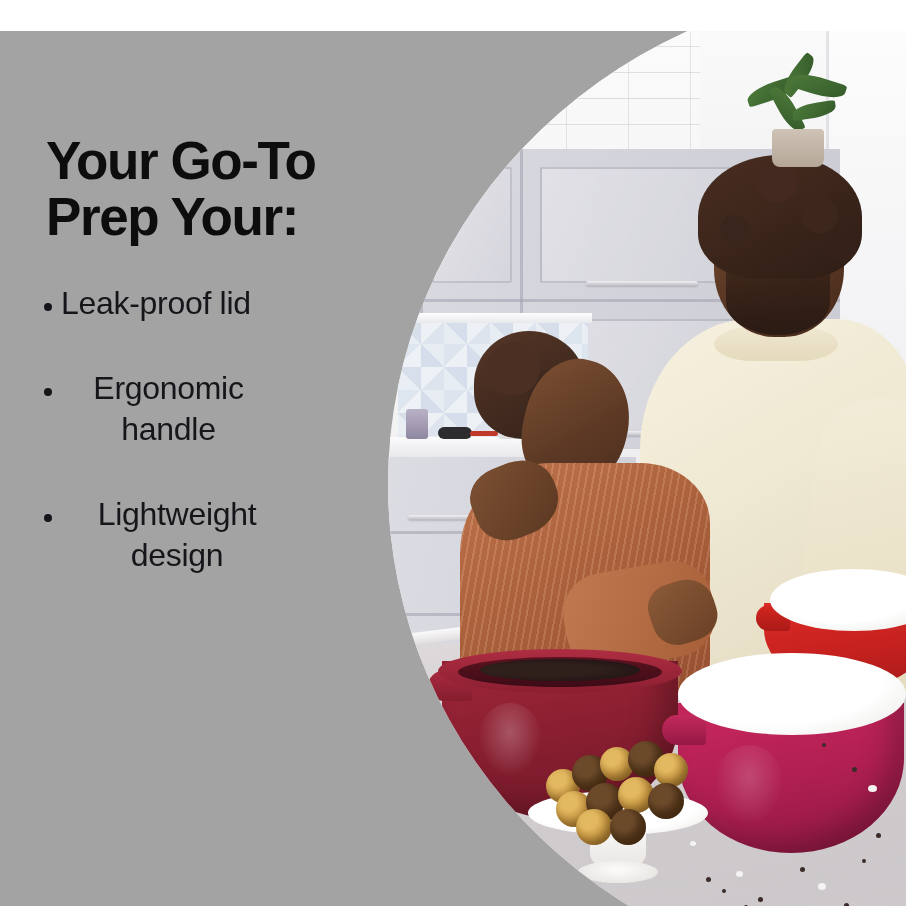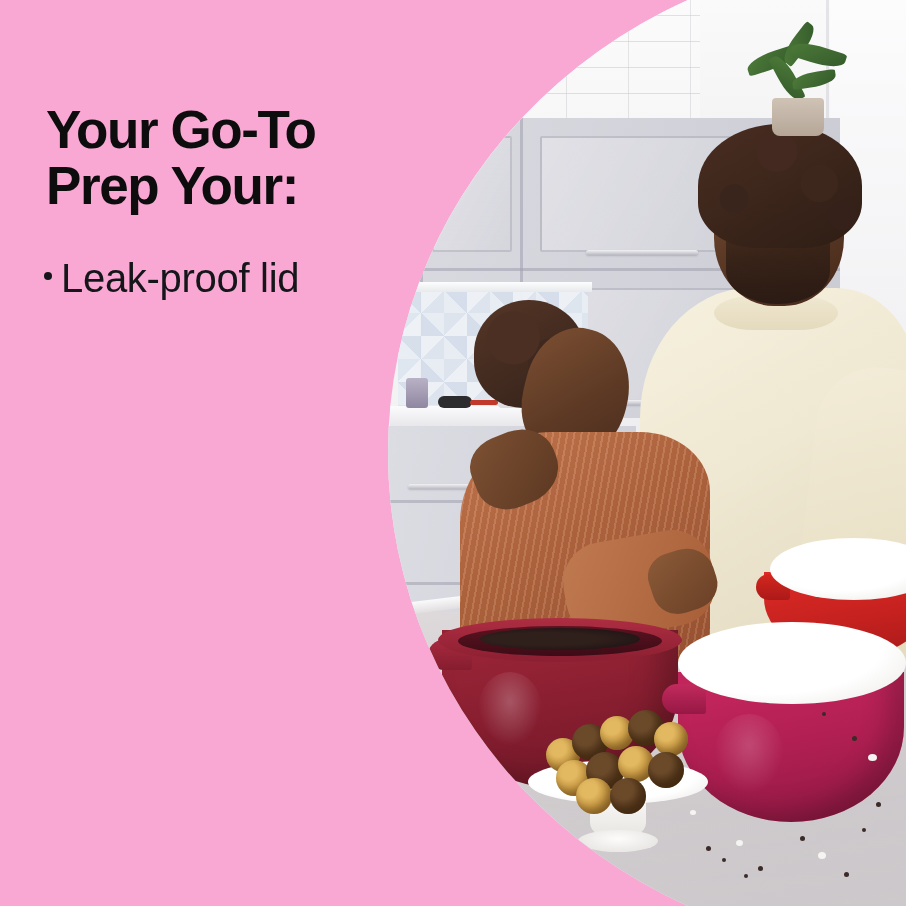--- a/index.html
+++ b/index.html
@@ -3,21 +3,21 @@
 <meta charset="utf-8">
 <style>
   html,body{margin:0;padding:0;}
   body{
     width:906px;height:906px;
     background:#ffffff;
     font-family:"Liberation Sans", sans-serif;
     overflow:hidden;
     position:relative;
   }
-  .stage{position:absolute;inset:0;background:#f9a8d4;}
+  .stage{position:absolute;inset:0;background:#a3a3a3;margin-top:31px;}
 
   
   .text-col{
     position:absolute;left:0;top:0;width:400px;height:906px;
     z-index:5;
   }
   .headline{
     position:absolute;left:46px;top:66px;width:330px;
     font-size:53px;line-height:1.06;font-weight:bold;
     letter-spacing:-1.4px;color:#0d0d0d;
@@ -33,21 +33,21 @@
     margin-bottom:43px;
   }
   .bullet:last-child{margin-bottom:0;}
   .dot{
     flex:0 0 auto;
     width:8px;height:8px;border-radius:50%;
     background:#15161a;
     margin-top:20px;margin-right:9px;
   }
   .btext{
-    font-size:40px;line-height:1.30;color:#15161a;
+    font-size:32px;line-height:1.30;color:#15161a;
     font-weight:400;letter-spacing:-0.3px;
     font-family:"Liberation Sans", sans-serif;
     max-width:330px;
     text-align:center;
   }
 
   
   .photo-wrap{
     position:absolute;left:0;top:0;width:906px;height:906px;
     z-index:1;
@@ -495,17 +495,25 @@
     <h1 class="headline">
       <span>Your Go-To</span>
       <span class="l2">Prep Your:</span>
     </h1>
 
     <ul class="bullets" style="list-style:none;margin:0;padding:0;">
       <li class="bullet">
         <span class="dot"></span>
         <span class="btext">Leak-proof lid</span>
       </li>
+      <li class="bullet">
+        <span class="dot"></span>
+        <span class="btext" style="max-width:215px;">Ergonomic handle</span>
+      </li>
+      <li class="bullet">
+        <span class="dot"></span>
+        <span class="btext" style="max-width:232px;">Lightweight design</span>
+      </li>
     </ul>
 
   </div>
 
 </div>
 
 </body></html>

